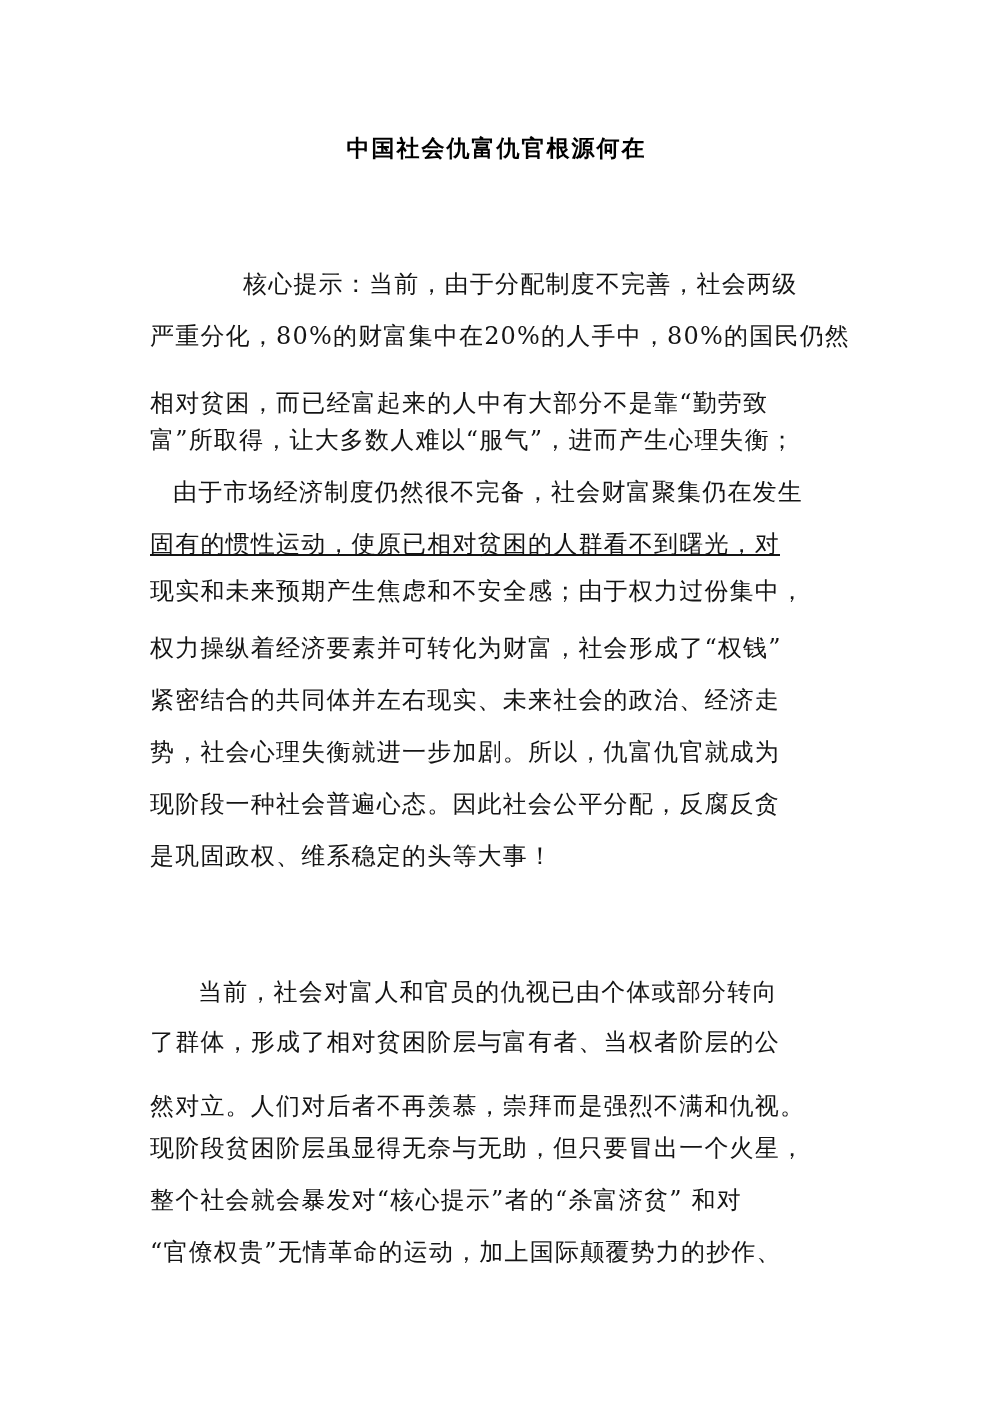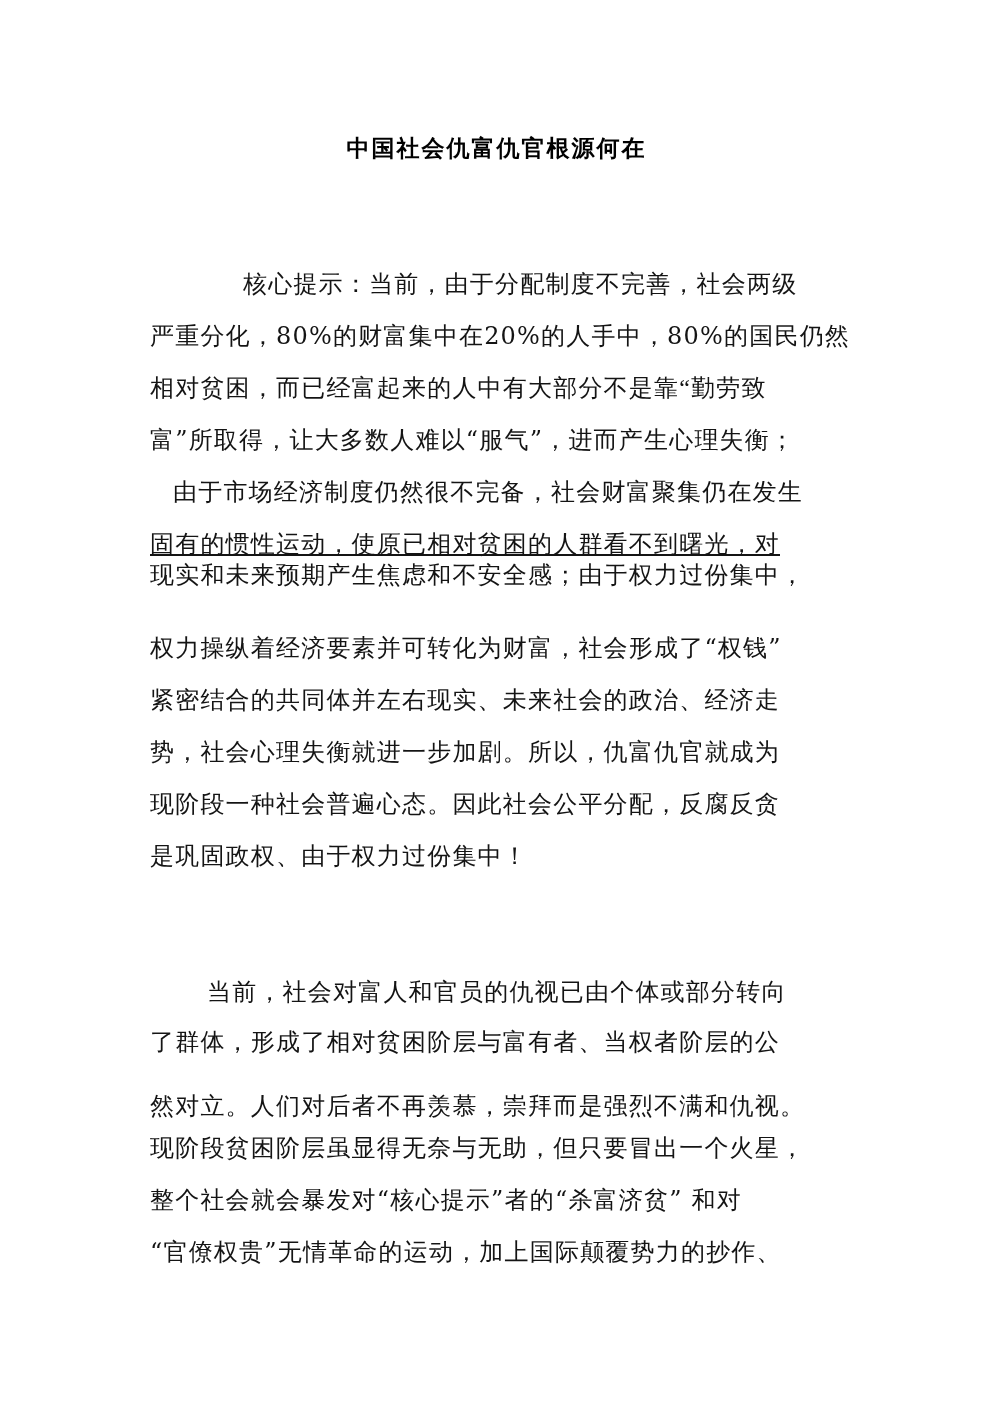--- a/index.html
+++ b/index.html
@@ -39,33 +39,33 @@
   </style>
 </head>
 <body>
 
 <div>
   <div class="title">中国社会仇富仇官根源何在</div>
 
   <div>
     <div class="line" style="top:267px; left:232px;margin-left:11px;">核心提示：当前，由于分配制度不完善，社会两级</div>
     <div class="line" style="top:319px;">严重分化，80%的财富集中在20%的人手中，80%的国民仍然</div>
-    <div class="line" style="top:371px;font-family:Liberation Serif, serif;">相对贫困，而已经富起来的人中有大部分不是靠“勤劳致</div>
+    <div class="line" style="top:386px;">相对贫困，而已经富起来的人中有大部分不是靠“勤劳致</div>
     <div class="line" style="top:423px;">富”所取得，让大多数人难以“服气”，进而产生心理失衡；</div>
     <div class="line" style="top:475px;margin-left:23px;">由于市场经济制度仍然很不完备，社会财富聚集仍在发生</div>
     <div class="line" style="top:527px;text-decoration:underline;">固有的惯性运动，使原已相对贫困的人群看不到曙光，对</div>
-    <div class="line" style="top:558px;">现实和未来预期产生焦虑和不安全感；由于权力过份集中，</div>
+    <div class="line" style="top:574px;">现实和未来预期产生焦虑和不安全感；由于权力过份集中，</div>
     <div class="line" style="top:631px;">权力操纵着经济要素并可转化为财富，社会形成了“权钱”</div>
     <div class="line" style="top:683px;">紧密结合的共同体并左右现实、未来社会的政治、经济走</div>
     <div class="line" style="top:735px;">势，社会心理失衡就进一步加剧。所以，仇富仇官就成为</div>
     <div class="line" style="top:787px;">现阶段一种社会普遍心态。因此社会公平分配，反腐反贪</div>
-    <div class="line" style="top:839px;">是巩固政权、由于权力过份集中！</div>
+    <div class="line" style="top:839px;">是巩固政权、维系稳定的头等大事！</div>
   </div>
 
   <div>
-    <div class="line" style="top:975px; left:207px;">当前，社会对富人和官员的仇视已由个体或部分转向</div>
+    <div class="line" style="top:975px; left:198px;">当前，社会对富人和官员的仇视已由个体或部分转向</div>
     <div class="line" style="top:1027px;font-family:Liberation Mono, monospace;">了群体，形成了相对贫困阶层与富有者、当权者阶层的公</div>
     <div class="line" style="top:1089px;">然对立。人们对后者不再羡慕，崇拜而是强烈不满和仇视。</div>
     <div class="line" style="top:1131px;">现阶段贫困阶层虽显得无奈与无助，但只要冒出一个火星，</div>
     <div class="line" style="top:1183px;">整个社会就会暴发对“核心提示”者的“杀富济贫” 和对</div>
     <div class="line" style="top:1235px;">“官僚权贵”无情革命的运动，加上国际颠覆势力的抄作、</div>
   </div>
 </div>
 
 </body></html>

